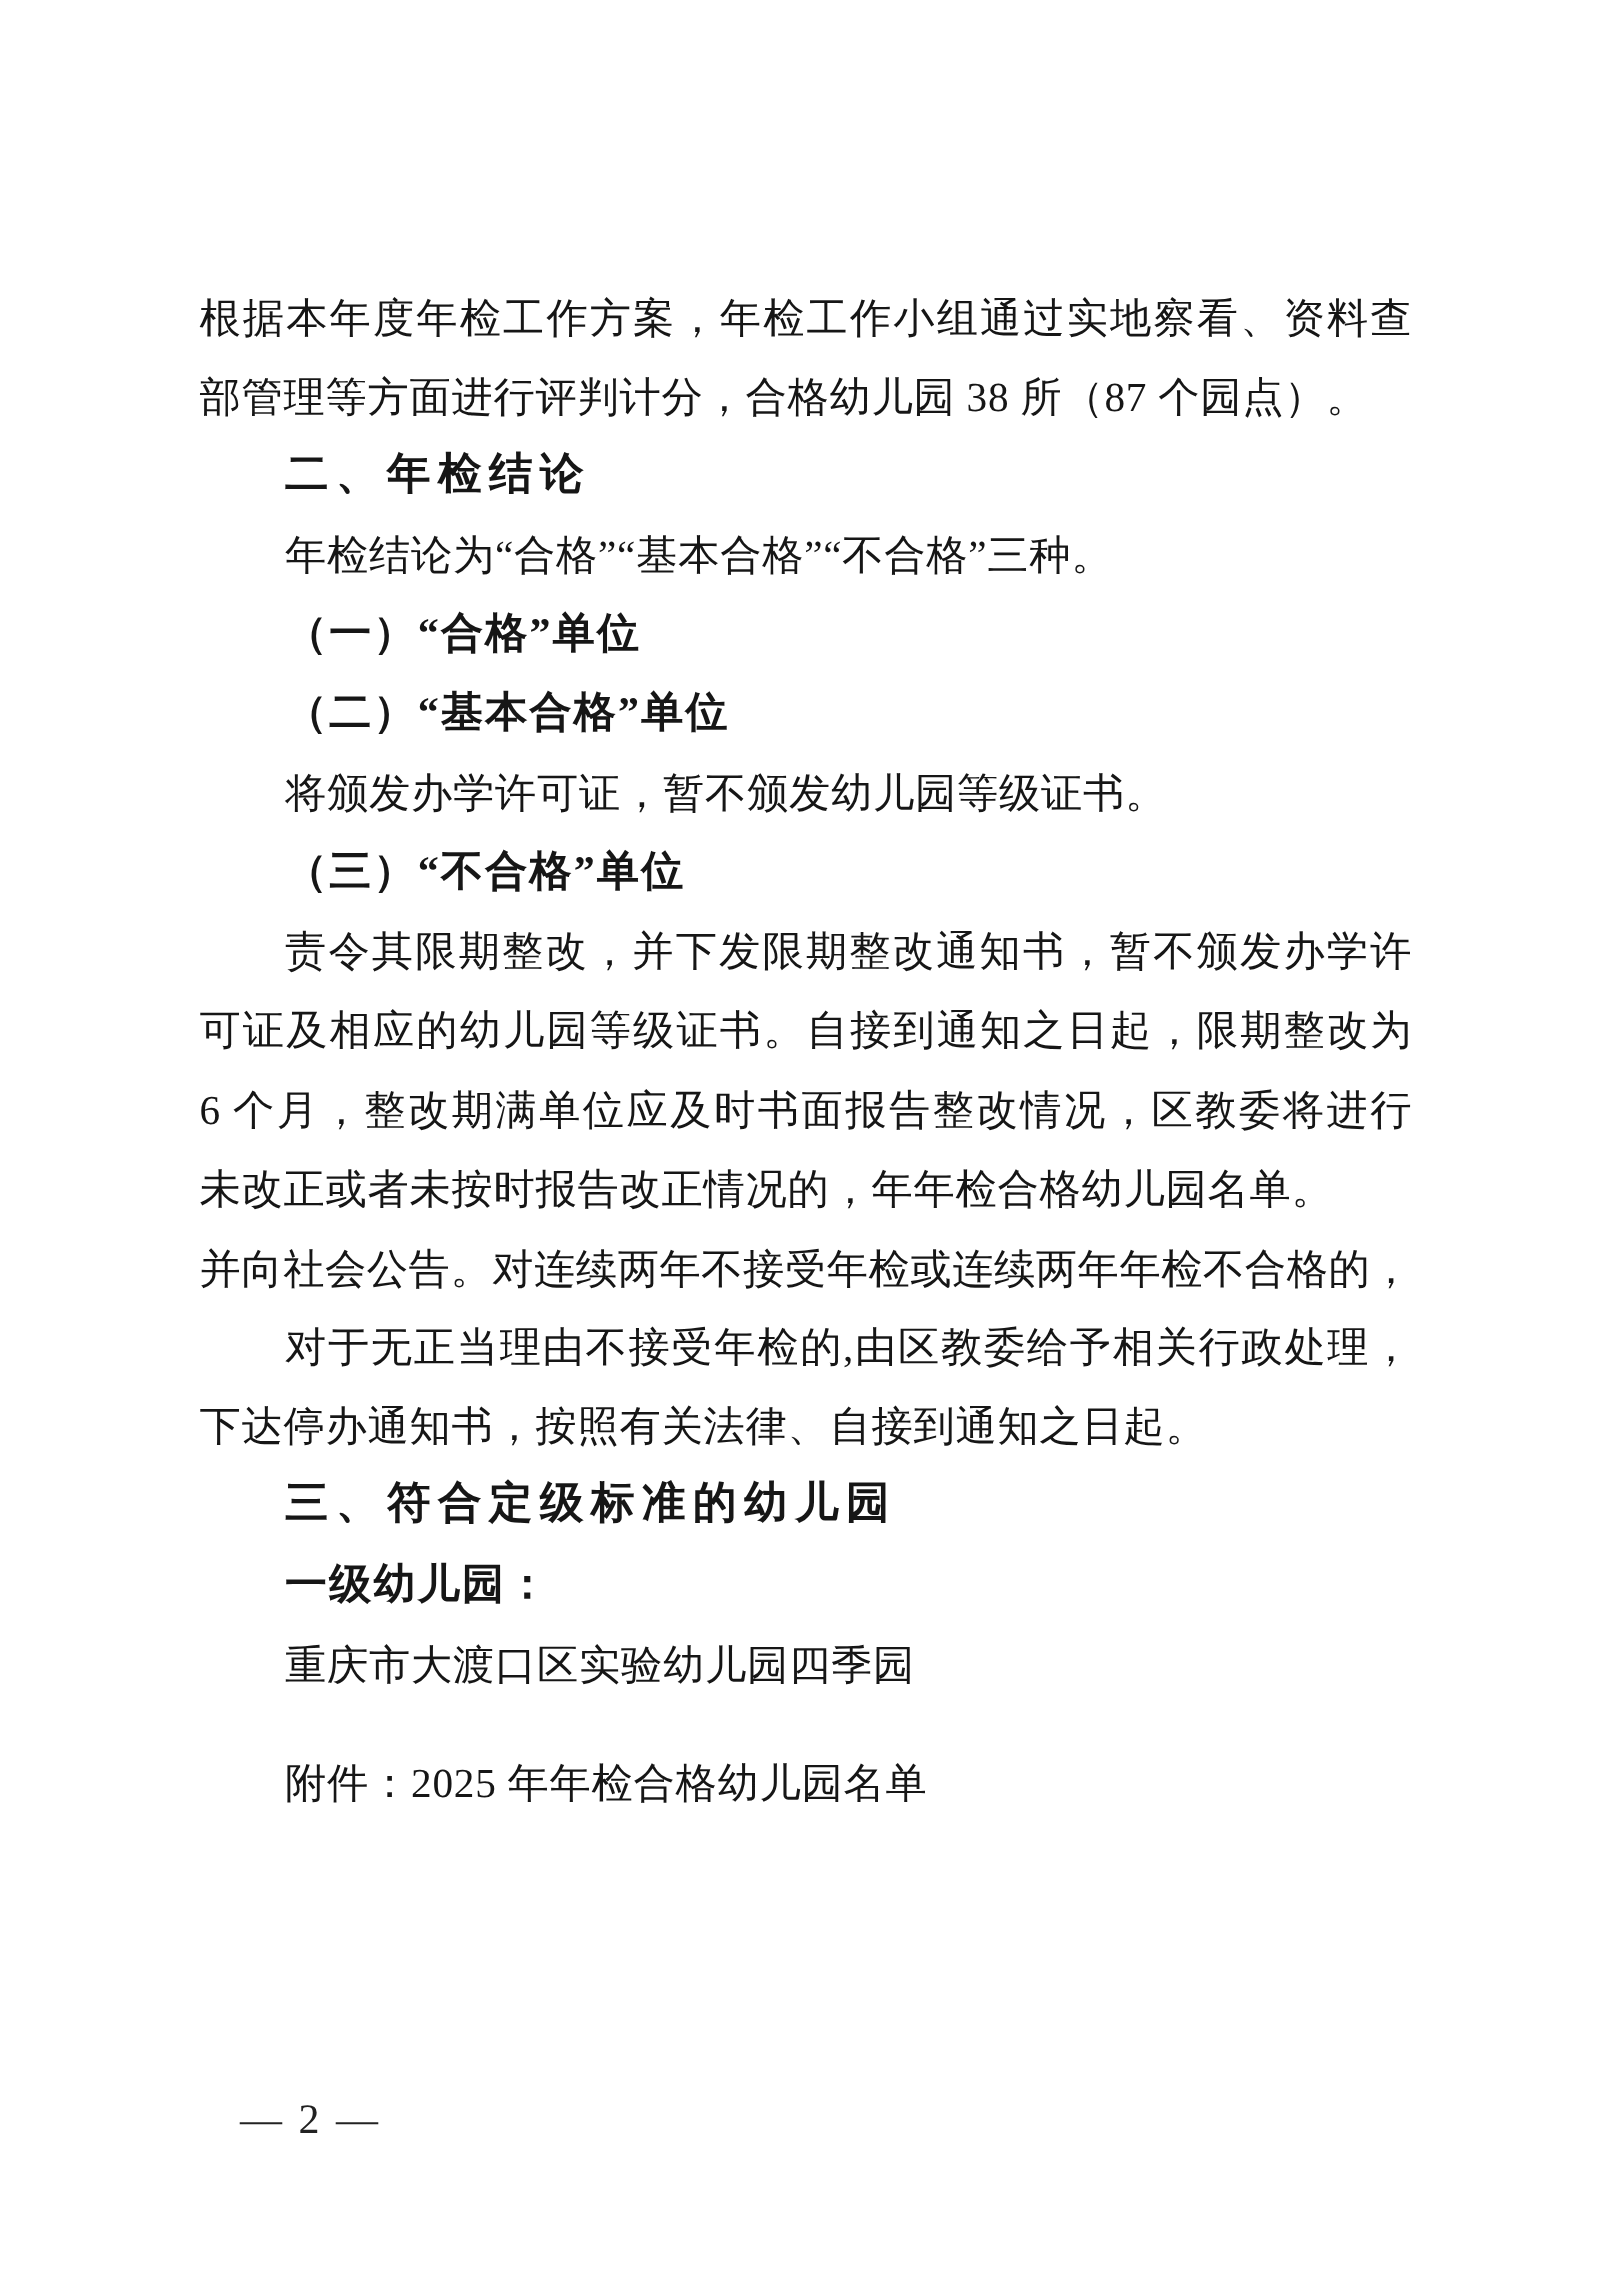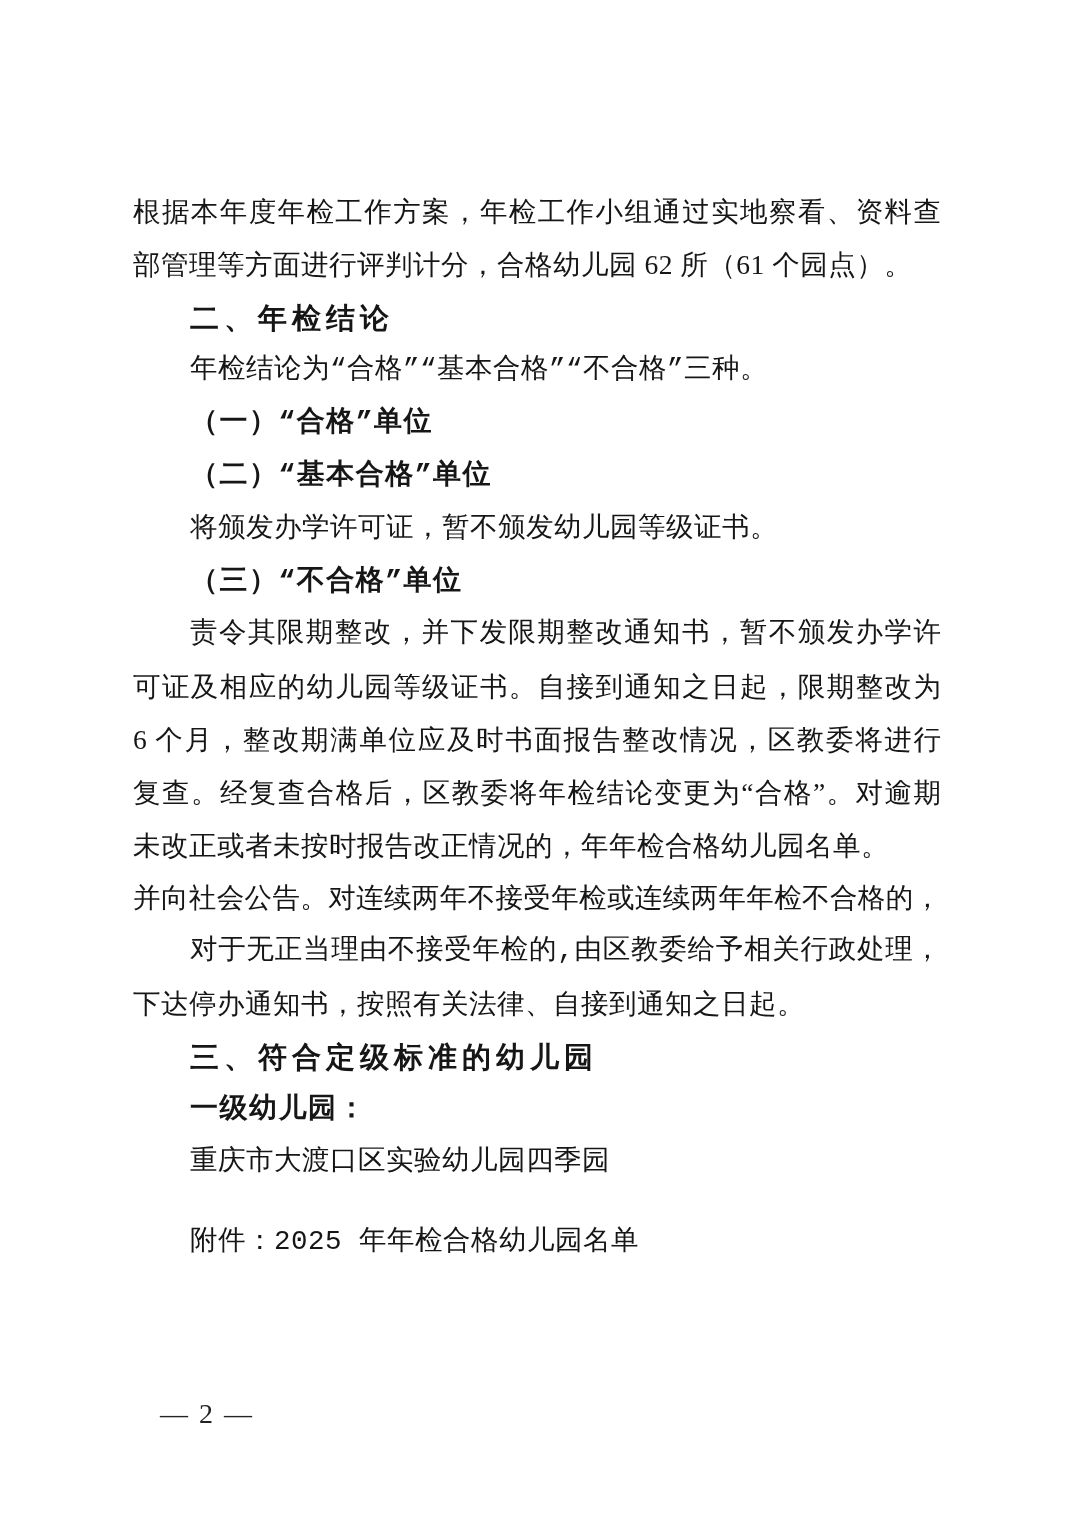--- a/index.html
+++ b/index.html
@@ -31,24 +31,23 @@
     letter-spacing: 0.5px;
   }
   .ln.just {
     white-space: normal;
     text-align: justify;
     text-align-last: justify;
     letter-spacing: 0;
   }
   .ln.ind {
     padding-left: 57px;
-    font-family: Liberation Mono, monospace;
   }
   .ln.hei {
-    font-family: Liberation Serif, serif;
+    font-family: Liberation Mono, monospace;
     font-weight: bold;
     font-size: 29px;
     letter-spacing: 5px;
     white-space: nowrap;
   }
   .ln.kai {
     font-weight: bold;
     font-size: 28px;
     letter-spacing: 1.5px;
     white-space: nowrap;
@@ -67,37 +66,36 @@
     color: #222222;
   }
 </style>
 </head>
 <body>
 
 <div class="page">
   <div class="content">
 
     <div class="ln just">根据本年度年检工作方案，年检工作小组通过实地察看、资料查</div>
-    <div class="ln">部管理等方面进行评判计分，合格幼儿园 62 所（61 个园点）。</div>
+    <div class="ln">部管理等方面进行评判计分，合格幼儿园 38 所（87 个园点）。</div>
 
     <div class="ln hei ind">二、年检结论</div>
 
     <div class="ln ind">年检结论为“合格”“基本合格”“不合格”三种。</div>
 
     <div class="ln kai ind">（一）“合格”单位</div>
 
     <div class="ln kai ind">（二）“基本合格”单位</div>
     <div class="ln ind">将颁发办学许可证，暂不颁发幼儿园等级证书。</div>
 
     <div class="ln kai ind">（三）“不合格”单位</div>
 
     <div class="ln just ind">责令其限期整改，并下发限期整改通知书，暂不颁发办学许</div>
     <div class="ln just">可证及相应的幼儿园等级证书。自接到通知之日起，限期整改为</div>
     <div class="ln just">6 个月，整改期满单位应及时书面报告整改情况，区教委将进行</div>
-    <div class="ln just">复查。经复查合格后，区教委将年检结论变更为“合格”。对逾期</div>
     <div class="ln">未改正或者未按时报告改正情况的，年年检合格幼儿园名单。</div>
 
     <div class="ln just">并向社会公告。对连续两年不接受年检或连续两年年检不合格的，</div>
     <div class="ln just ind">对于无正当理由不接受年检的,由区教委给予相关行政处理，</div>
     <div class="ln">下达停办通知书，按照有关法律、自接到通知之日起。</div>
 
     <div class="ln hei ind">三、符合定级标准的幼儿园</div>
 
     <div class="ln kai ind">一级幼儿园：</div>
     <div class="ln ind">重庆市大渡口区实验幼儿园四季园</div>

